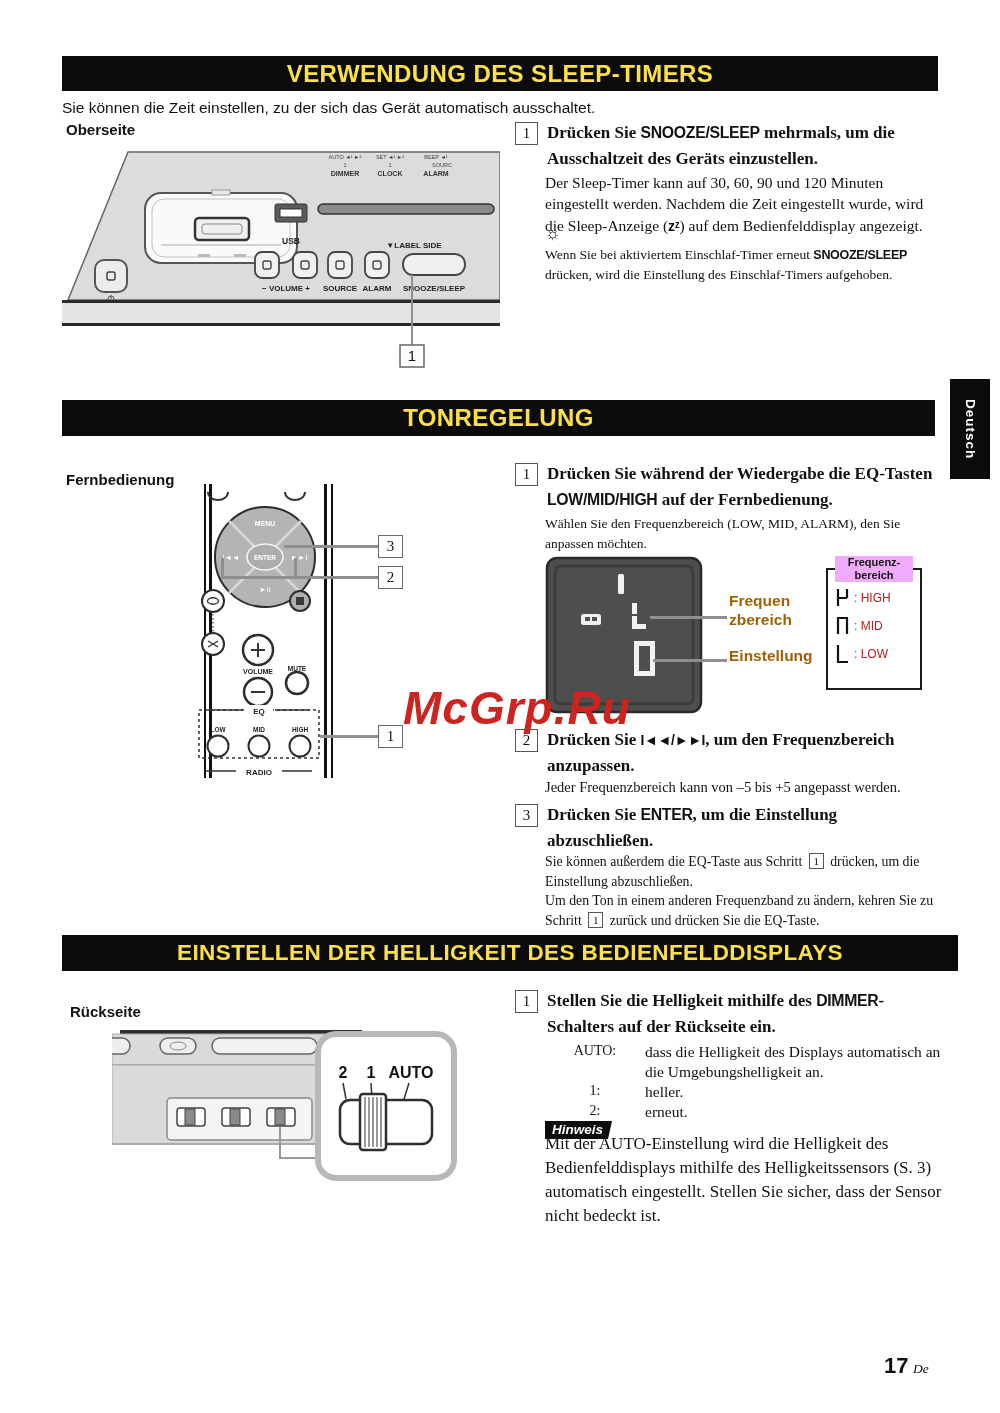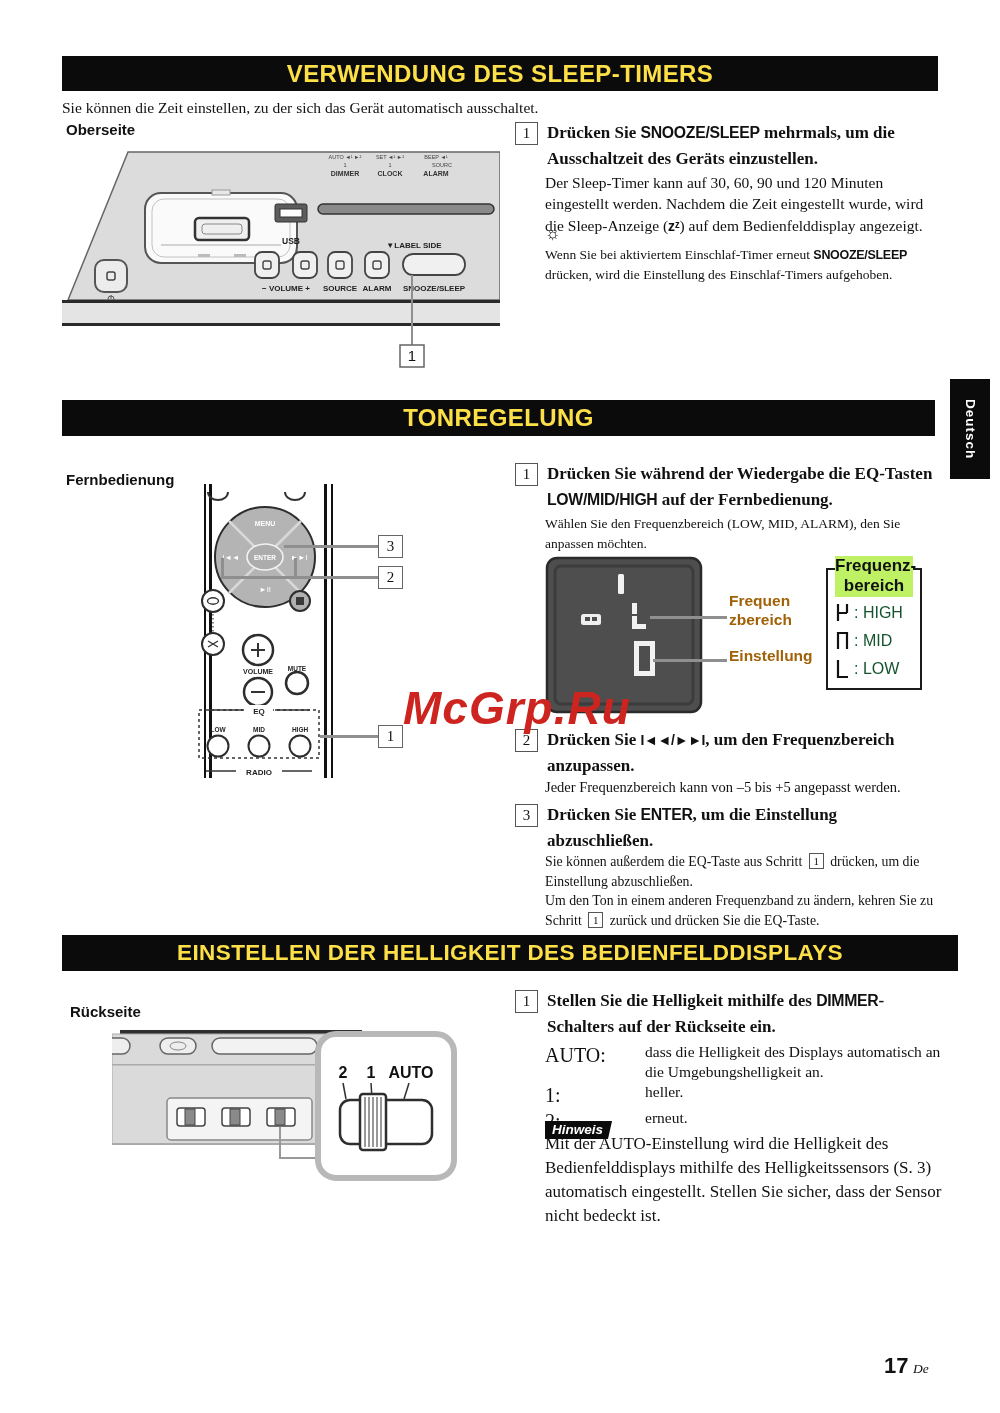--- a/index.html
+++ b/index.html
@@ -1,48 +1,48 @@
 <!DOCTYPE html>
 <html><head>
 <meta charset="utf-8">
 <style>
   html,body{margin:0;padding:0;background:#fff;}
   .page{position:relative;width:1000px;height:1413px;background:#ffffff;overflow:hidden;
         font-family:"Liberation Serif",serif;color:#111;}
   .secbar{position:absolute;background:#0b0b0b;color:#fde047;text-align:center;
           font-family:"Liberation Sans",sans-serif;font-weight:bold;letter-spacing:0.4px;}
   .figlbl{position:absolute;font-family:"Liberation Sans",sans-serif;font-weight:bold;font-size:15px;color:#111;}
-  .serif{font-family:Liberation Serif, serif;}
+  .serif{font-family:Liberation Sans, sans-serif;}
   .step{position:absolute;display:flex;align-items:flex-start;}
   .num{flex:0 0 auto;width:21px;height:21px;border:1.6px solid #555;background:#fff;text-align:center;
        font:15px/21px "Liberation Serif",serif;margin-right:9px;margin-top:2px;}
   .stitle{font-weight:bold;font-size:17px;line-height:1.52;font-family:"Liberation Serif",serif;}
   .key{font-family:"Liberation Sans",sans-serif;font-weight:bold;font-size:0.93em;letter-spacing:-0.3px;}
   .sbody{position:absolute;font-family:"Liberation Serif",serif;}
   .refbox{display:inline-block;border:1px solid #555;min-width:13px;height:14px;text-align:center;
           font:11px/14px "Liberation Serif",serif;margin:0 3px;vertical-align:1px;}
   .ln{position:absolute;background:#8f8f8f;}
   .co{position:absolute;width:23px;height:21px;border:1.5px solid #666;background:#fff;text-align:center;
       font:15px/21px "Liberation Serif",serif;z-index:6;}
   .ptrlbl{position:absolute;font-family:"Liberation Sans",sans-serif;font-weight:bold;font-size:15.5px;line-height:1.22;color:#a16207;}
   .legend{position:absolute;width:92px;border:2px solid #1b1b1b;background:#fff;}
-  .legend .ttl{margin:-14px auto 2px auto;background:#bef264;width:78px;text-align:center;
-               font-family:"Liberation Sans",sans-serif;font-weight:bold;font-size:17px;line-height:1.2;}
+  .legend .ttl{margin:-14px auto 2px auto;background:#f0abfc;width:78px;text-align:center;
+               font-family:"Liberation Sans",sans-serif;font-weight:bold;font-size:11px;line-height:1.2;}
   .lrow{display:flex;align-items:center;padding:4px 0 4px 8px;}
   .lrow .gl{margin-right:5px;}
-  .lrow .lt{font-family:"Liberation Sans",sans-serif;font-size:16px;color:#14532d;}
+  .lrow .lt{font-family:"Liberation Sans",sans-serif;font-size:12px;color:#b91c1c;}
   .wm{position:absolute;z-index:50;color:#cd241f;font-family:"Liberation Sans",sans-serif;
       font-weight:bold;font-style:italic;font-size:46px;letter-spacing:1px;}
   .tab{position:absolute;background:#0b0b0b;color:#fff;display:flex;align-items:center;justify-content:center;}
   .tab span{writing-mode:vertical-rl;font-family:"Liberation Sans",sans-serif;font-weight:bold;font-size:13.5px;letter-spacing:1px;}
   .badge{position:absolute;background:#0b0b0b;color:#fff;font-family:"Liberation Sans",sans-serif;
          font-weight:bold;font-style:italic;font-size:13.5px;padding:1px 9px 2px 7px;
          clip-path:polygon(0 0,100% 0,94% 100%,0 100%);}
   .defrow{display:flex;}
-  .defterm{flex:0 0 100px;font-size:20px;line-height:1.3;}
+  .defterm{flex:0 0 100px;font-size:14px;line-height:1.3;text-align:center;}
   .deftext{flex:1;font-size:15.5px;line-height:1.3;}
   svg text{font-family:"Liberation Sans",sans-serif;}
 </style>
 </head>
 <body>
 
 <div class="page">
 
   <div class="secbar" style="left:62px;top:56px;width:876px;height:35px;font-size:24px;line-height:35px;">
     <span>VERWENDUNG DES SLEEP-TIMERS</span>

